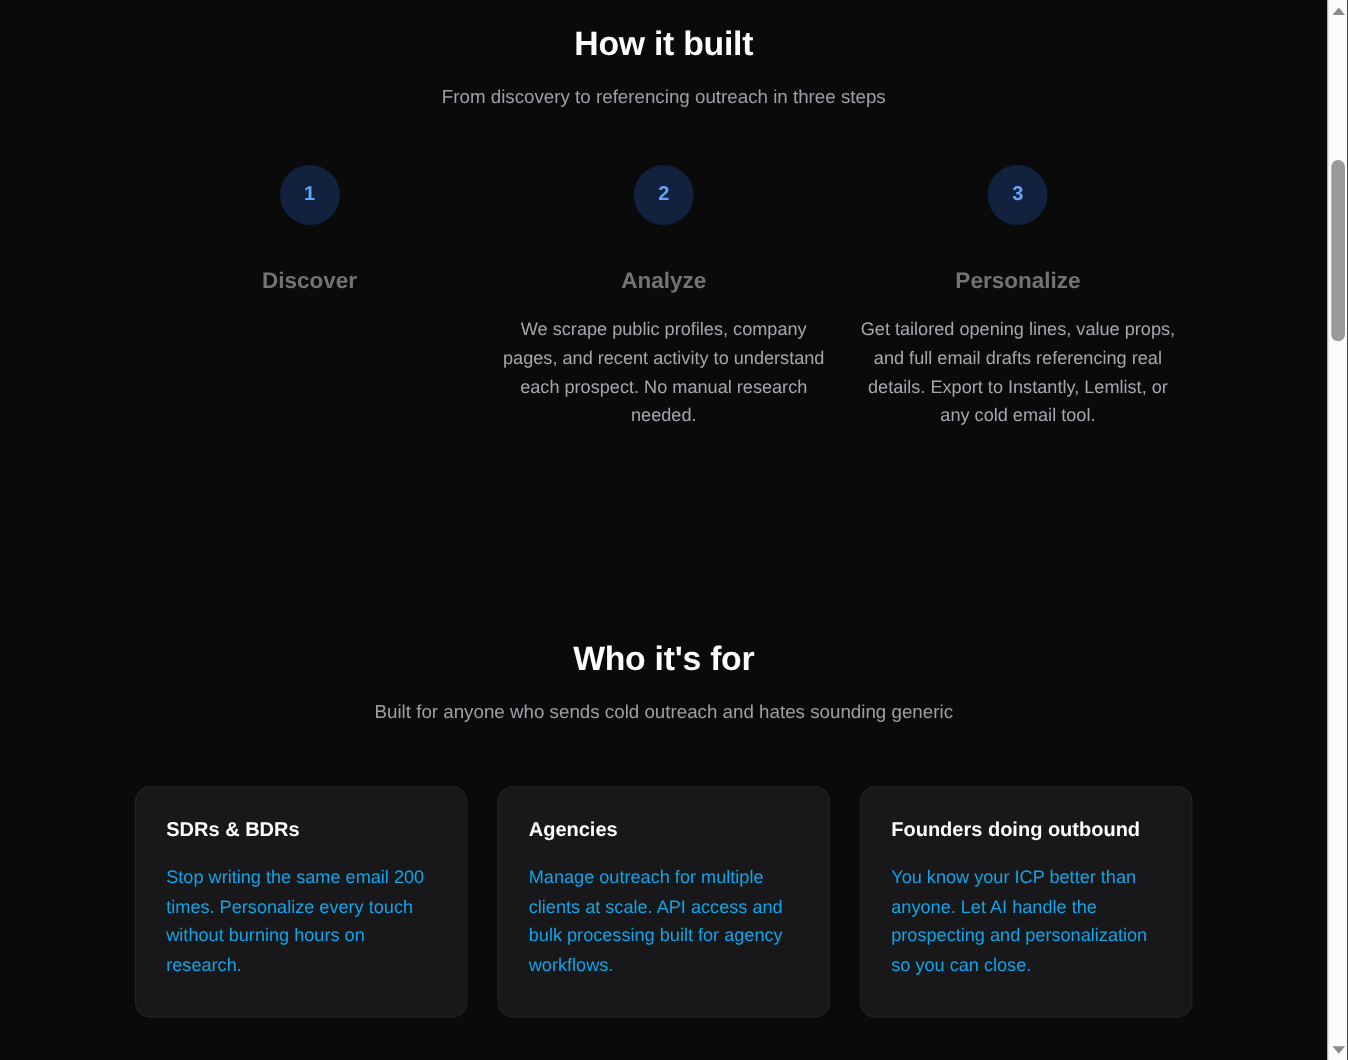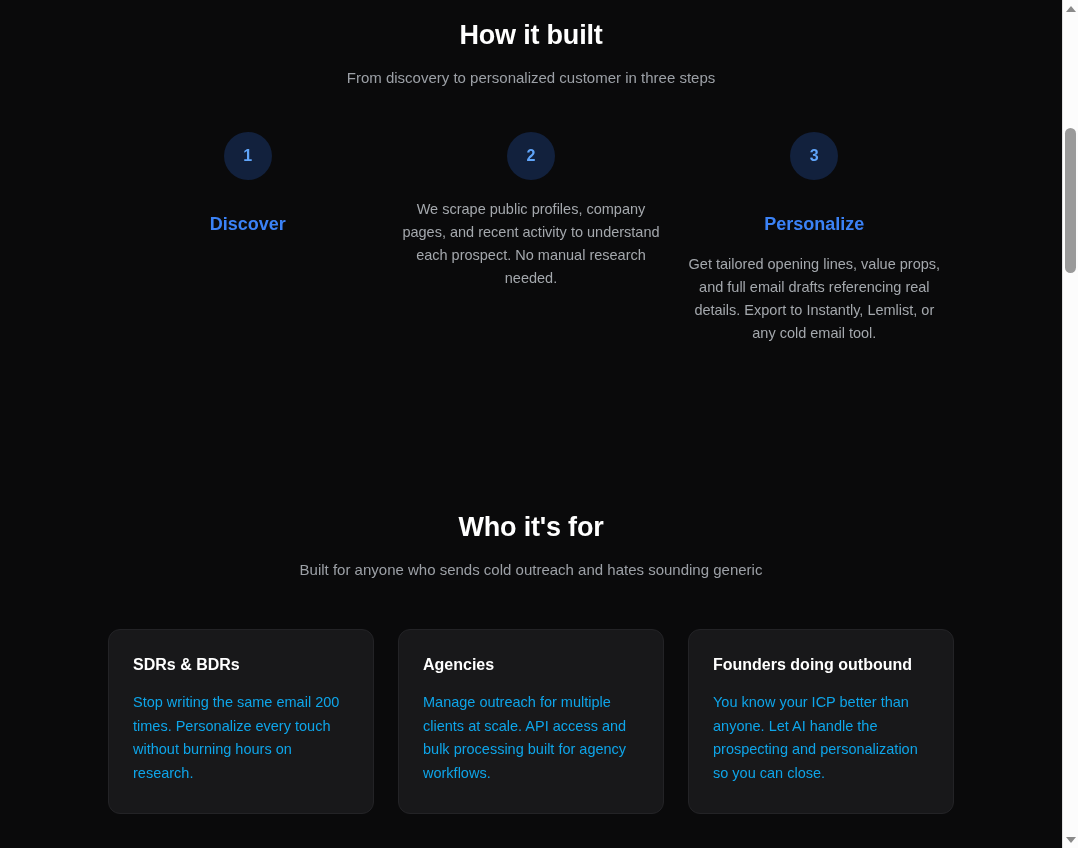--- a/index.html
+++ b/index.html
@@ -110,21 +110,21 @@
     font-weight: bold;
     display: flex;
     align-items: center;
     justify-content: center;
     margin: 0 auto;
   }
   .step-title {
     margin-top: 34px;
     font-size: 18px;
     font-weight: bold;
-    color: #3b82f6;
+    color: #737373;
   }
   .step-body {
     margin-top: 18px;
     font-size: 14.5px;
     line-height: 23px;
     color: #a4a8ad;
   }
 
   
   #who-its-for { margin-top: 167px; }
@@ -159,32 +159,33 @@
 </head>
 <body>
 
 <div class="viewport">
 
   <div class="page">
 
     <section class="section" id="how-it-works">
       <div class="section-head">
         <h2 class="section-title">How it built</h2>
-        <p class="section-sub">From discovery to personalized customer in three steps</p>
+        <p class="section-sub">From discovery to referencing outreach in three steps</p>
       </div>
 
       <div class="steps">
 
         <div class="step">
           <div class="step-badge">1</div>
           <h3 class="step-title">Discover</h3>
         </div>
 
         <div class="step">
           <div class="step-badge">2</div>
+          <h3 class="step-title">Analyze</h3>
           <p class="step-body">We scrape public profiles, company pages, and recent activity to understand each prospect. No manual research needed.</p>
         </div>
 
         <div class="step">
           <div class="step-badge">3</div>
           <h3 class="step-title">Personalize</h3>
           <p class="step-body">Get tailored opening lines, value props, and full email drafts referencing real details. Export to Instantly, Lemlist, or any cold email tool.</p>
         </div>
 
       </div>

